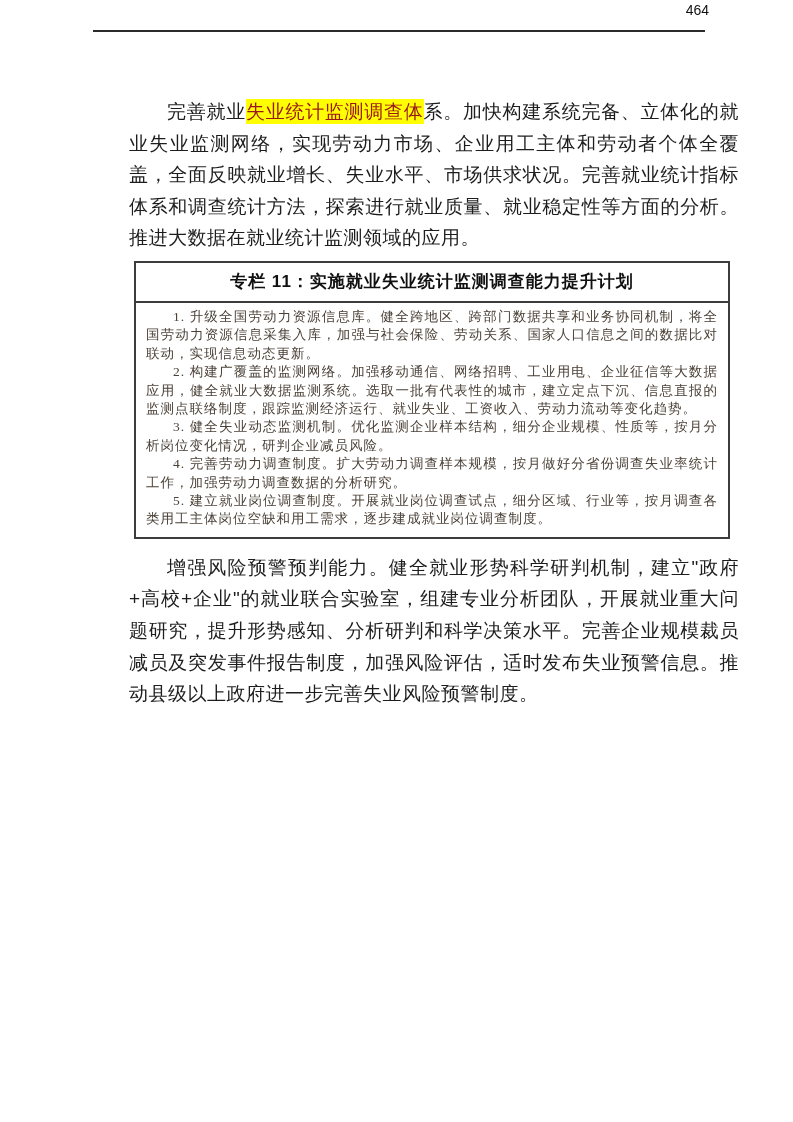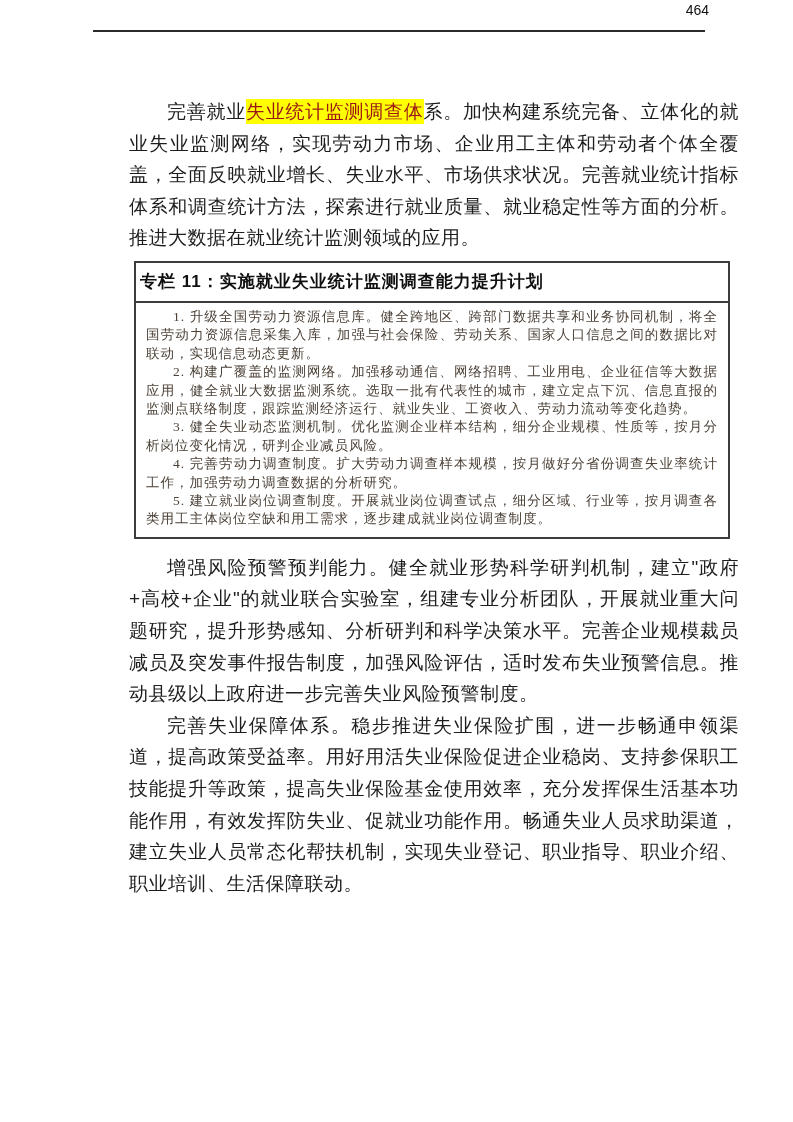--- a/index.html
+++ b/index.html
@@ -56,21 +56,21 @@
     background:var(--highlight-bg);
     color:var(--highlight-text);
     padding:2px 0;
   }
   .column-box{
     margin:7px 9px 13px 5px;
     border:2px solid var(--box-border);
     background:#fff;
   }
   .column-box-title{
-    text-align:left;
+    text-align:center;
     font-weight:bold;
     font-size:17px;
     letter-spacing:1px;
     color:#101010;
     padding:7px 4px 8px;
     border-bottom:2px solid var(--box-border);
     text-indent:0;
   }
   .column-box-body{
     padding:5px 10px 8px;
@@ -107,17 +107,16 @@
           <p class="box-item">2. 构建广覆盖的监测网络。加强移动通信、网络招聘、工业用电、企业征信等大数据应用，健全就业大数据监测系统。选取一批有代表性的城市，建立定点下沉、信息直报的监测点联络制度，跟踪监测经济运行、就业失业、工资收入、劳动力流动等变化趋势。</p>
           <p class="box-item">3. 健全失业动态监测机制。优化监测企业样本结构，细分企业规模、性质等，按月分析岗位变化情况，研判企业减员风险。</p>
           <p class="box-item">4. 完善劳动力调查制度。扩大劳动力调查样本规模，按月做好分省份调查失业率统计工作，加强劳动力调查数据的分析研究。</p>
           <p class="box-item">5. 建立就业岗位调查制度。开展就业岗位调查试点，细分区域、行业等，按月调查各类用工主体岗位空缺和用工需求，逐步建成就业岗位调查制度。</p>
         </div>
     </div>
 
     <div>
 
     <p class="body-para">增强风险预警预判能力。健全就业形势科学研判机制，建立"政府+高校+企业"的就业联合实验室，组建专业分析团队，开展就业重大问题研究，提升形势感知、分析研判和科学决策水平。完善企业规模裁员减员及突发事件报告制度，加强风险评估，适时发布失业预警信息。推动县级以上政府进一步完善失业风险预警制度。</p>
-        <p class="body-para">完善失业保障体系。稳步推进失业保险扩围，进一步畅通申领渠道，提高政策受益率。用好用活失业保险促进企业稳岗、支持参保职工技能提升等政策，提高失业保险基金使用效率，充分发挥保生活基本功能作用，有效发挥防失业、促就业功能作用。畅通失业人员求助渠道，建立失业人员常态化帮扶机制，实现失业登记、职业指导、职业介绍、职业培训、生活保障联动。</p>
       </div>
 
   </div>
 </div>
 
 </body></html>

